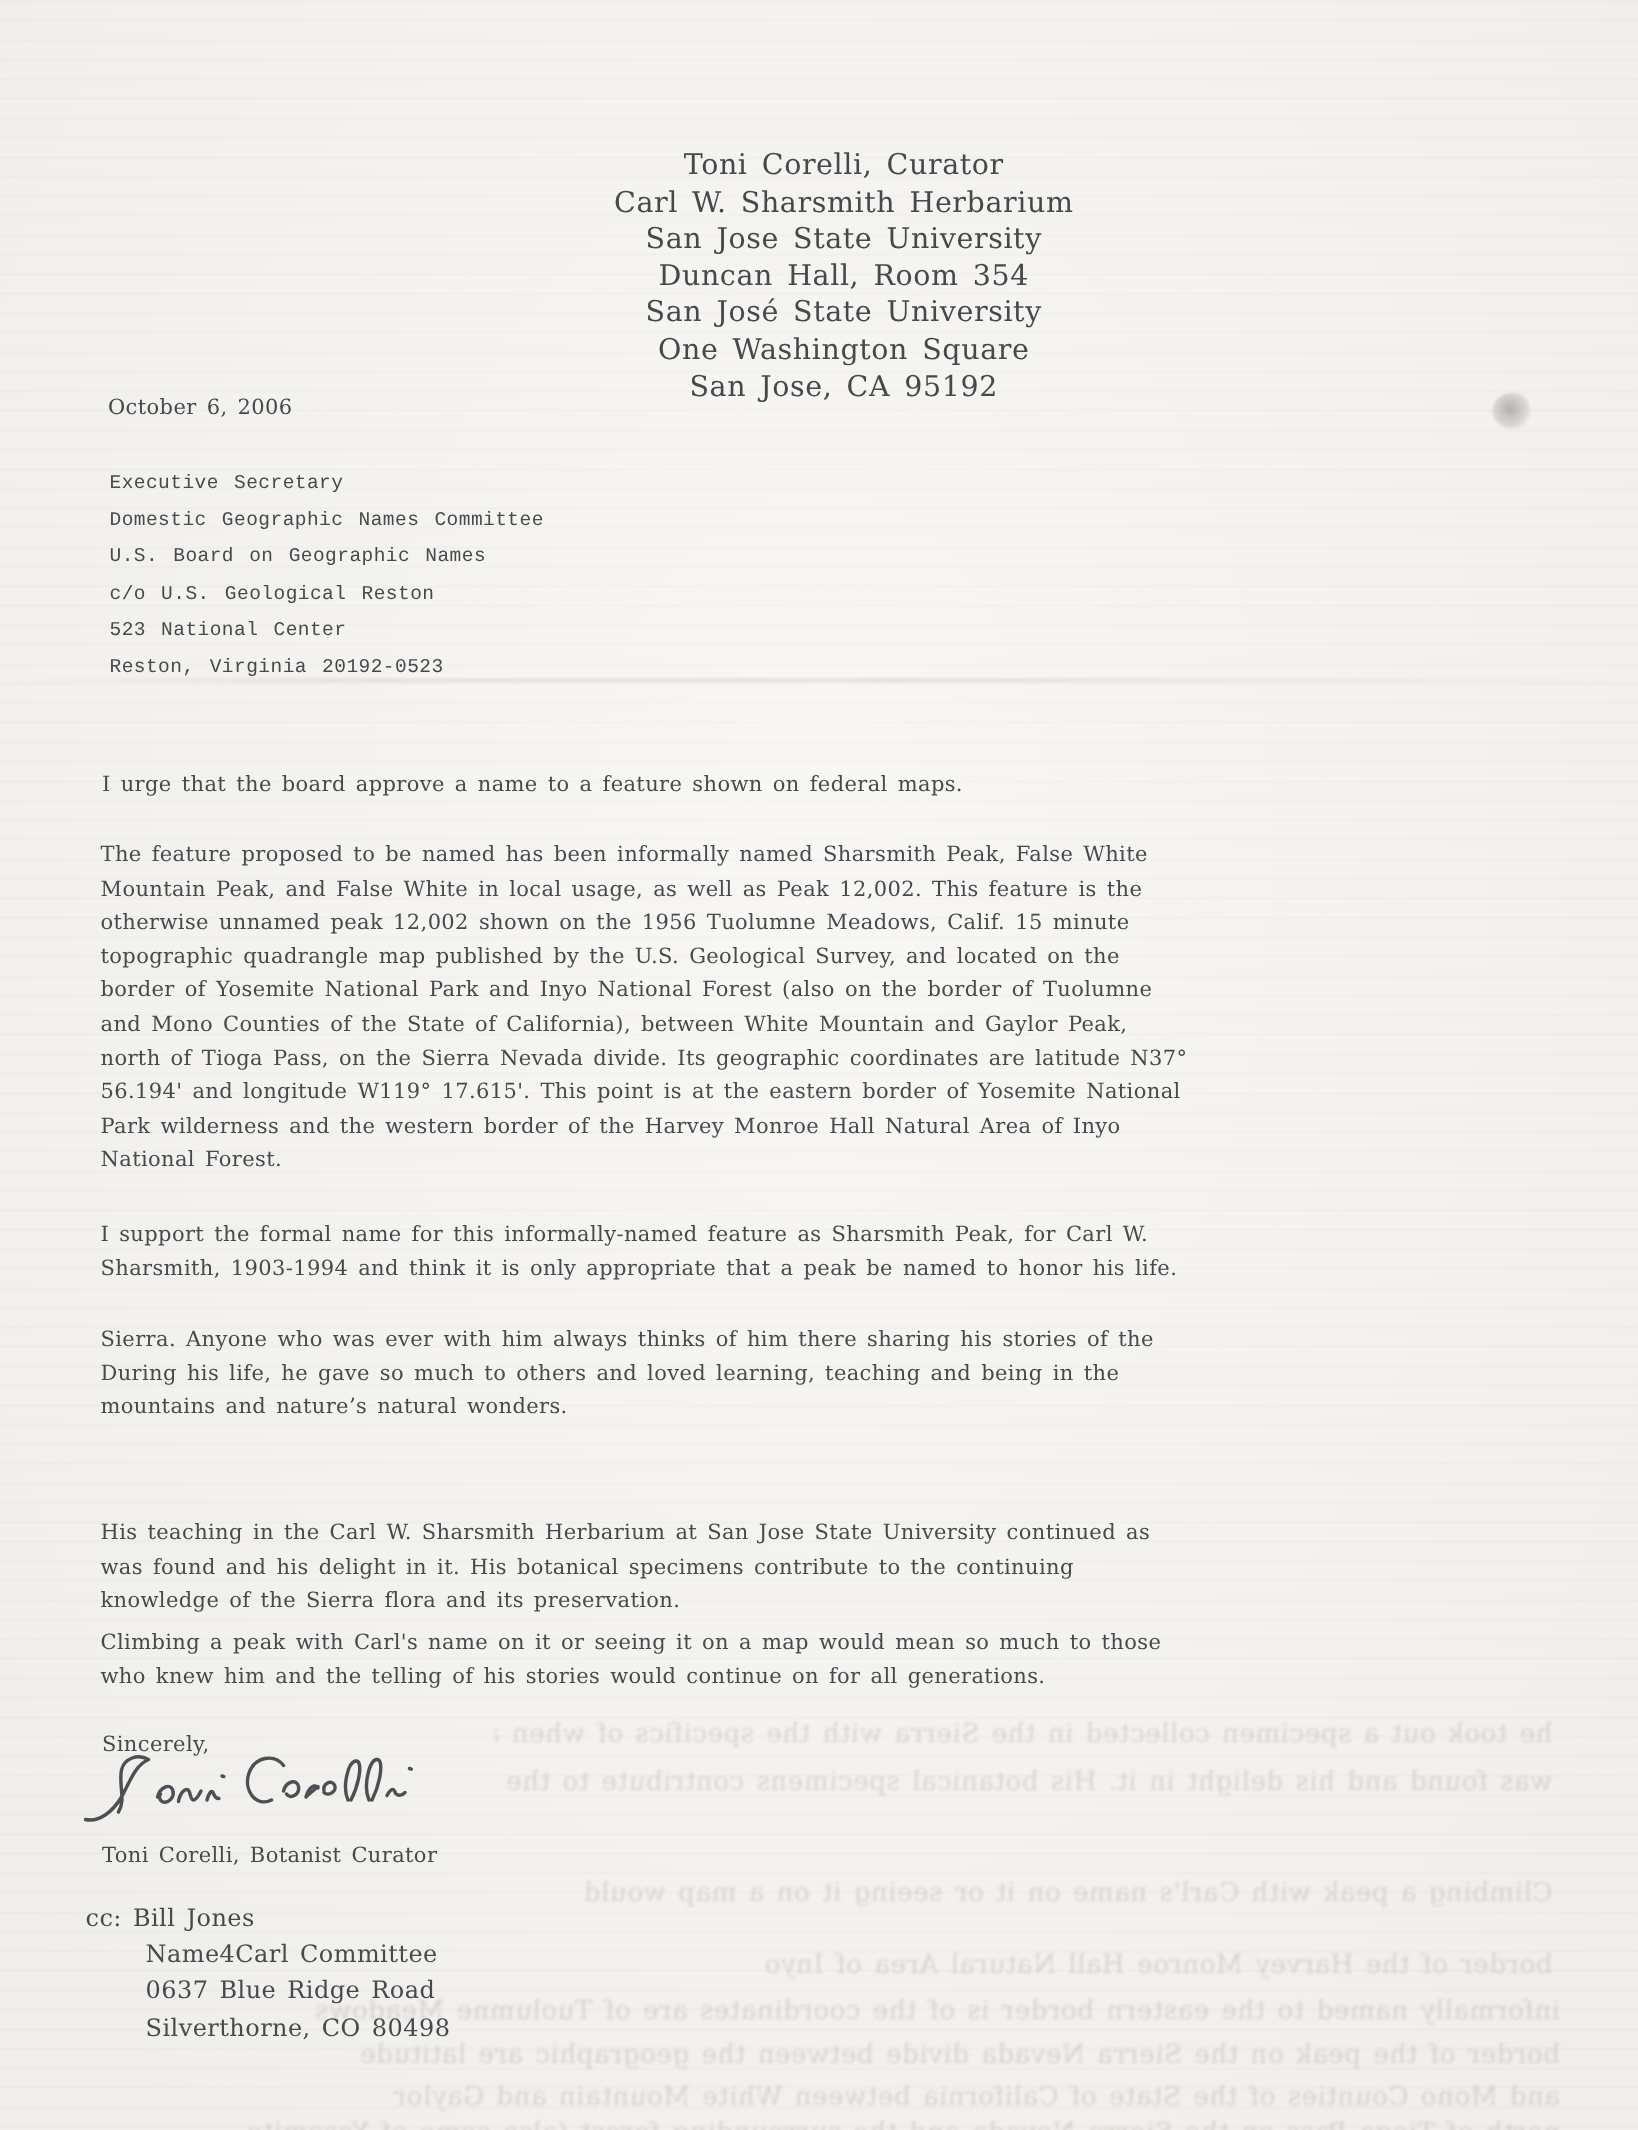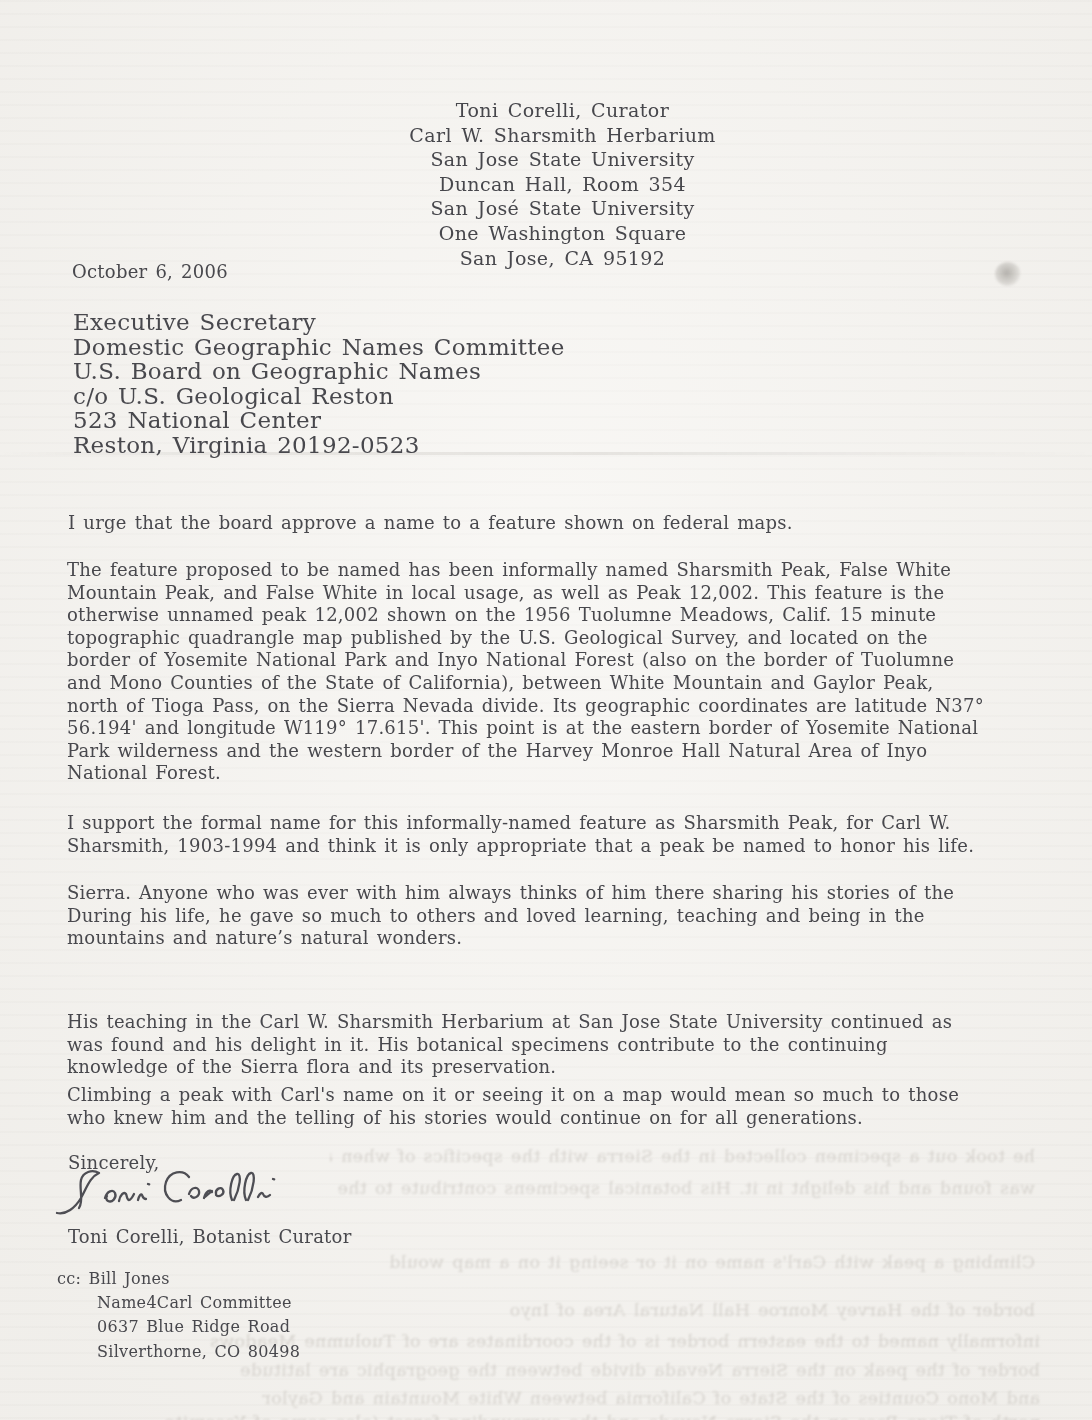--- a/index.html
+++ b/index.html
@@ -25,22 +25,22 @@
     top:54px;left:0;right:0;
     text-align:center;
     padding-left:33px;
     font-size:19px;line-height:24.6px;
     letter-spacing:0.4px;word-spacing:3px;
     color:#47474c;
     margin-top:44px;
   }
 
   
-  .bodytext{font-size:18px;line-height:22.6px;letter-spacing:0.25px;word-spacing:2px;}
-  .addr{font-size:23px;line-height:24.6px;letter-spacing:0.3px;word-spacing:2px;}
+  .bodytext{font-size:14px;line-height:22.6px;letter-spacing:0.25px;word-spacing:2px;}
+  .addr{font-size:13px;line-height:24.6px;letter-spacing:0.3px;word-spacing:2px;font-family:Liberation Mono, monospace;}
 
   .date-line{top:261px;left:72px;}
   .recipient{top:310px;left:73px;}
   .subject{top:469px;left:72px;}
 
   .p0{top:512px;left:68px;}
   .p1{top:559px;left:67px;}
   .p2{top:812px;left:67px;}
   .p3{top:882px;left:67px;}
   .p4{top:969px;left:67px;margin-top:42px;}

